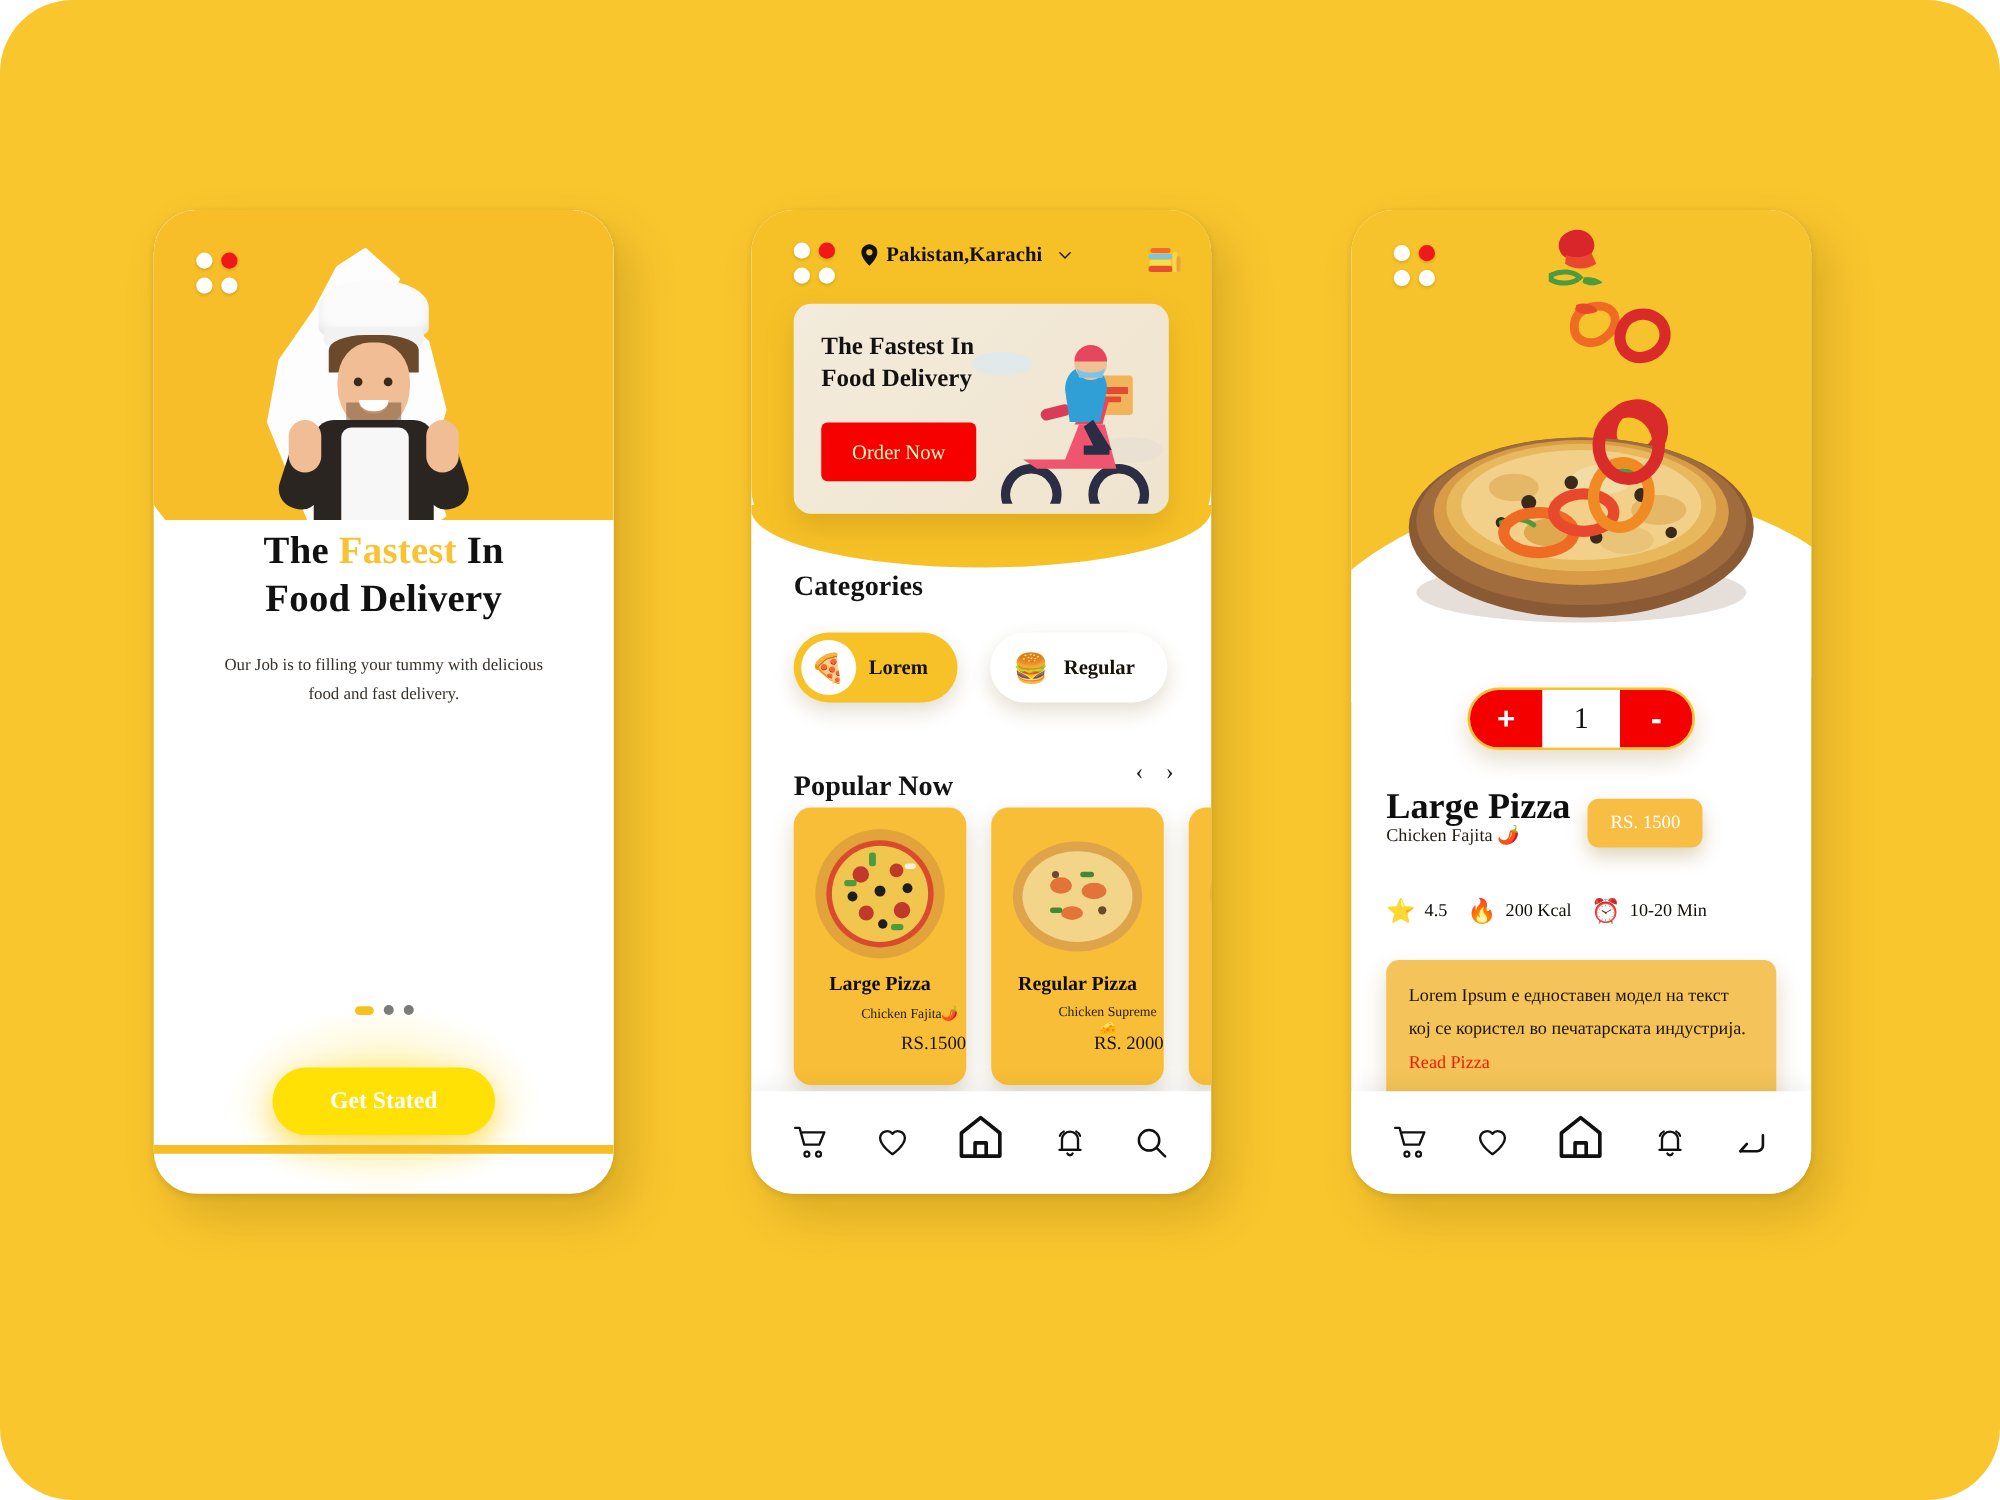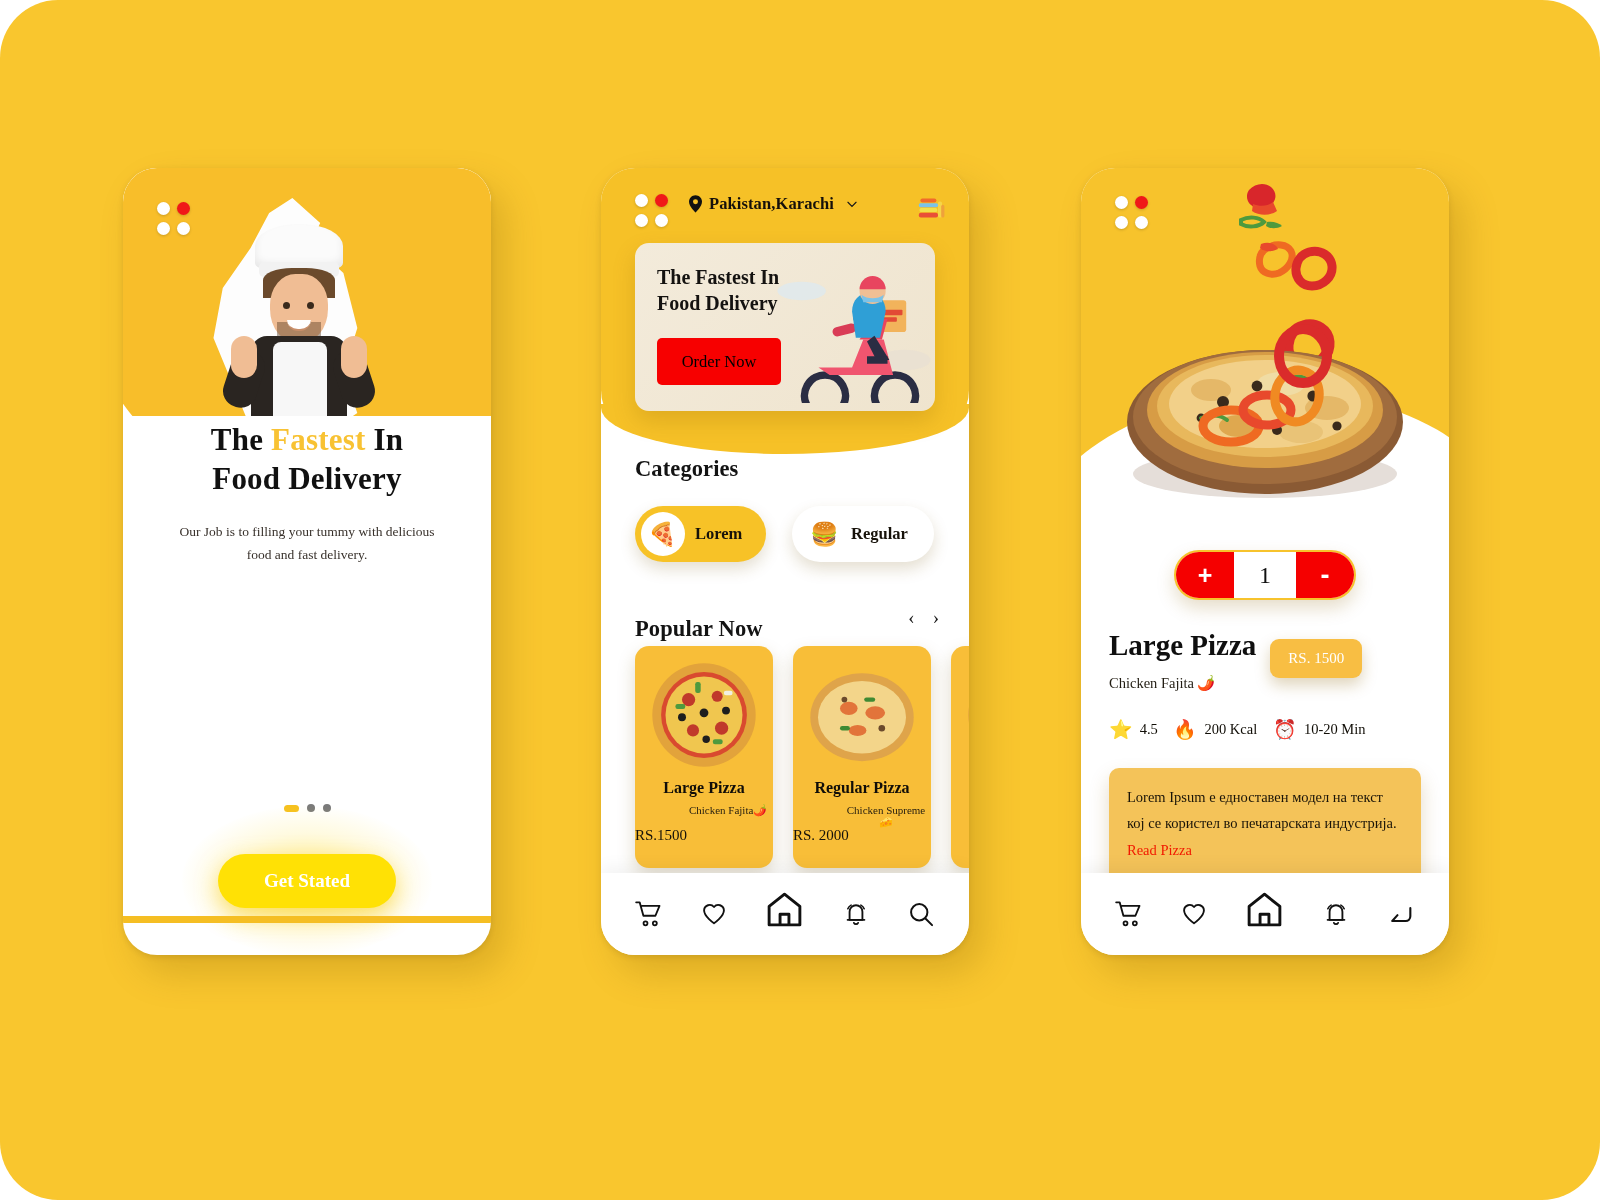--- a/index.html
+++ b/index.html
@@ -121,21 +121,21 @@
 
   .promo {
     position: absolute; left: 34px; top: 75px; width: 300px; height: 168px;
     background: linear-gradient(135deg,#F3EBDB 0%,#EFE4CE 100%);
     border-radius: 14px; overflow: hidden; z-index: 35;
     box-shadow: 0 10px 22px rgba(140,95,10,.22);
   }
   .promo .ptitle { position: absolute; left: 22px; top: 22px; font-size: 20px; font-weight: 700; color: #141210; line-height: 1.28; }
   .promo .order-btn {
     position: absolute; left: 22px; top: 95px; width: 124px; height: 47px; border: none; cursor: pointer;
-    background: #F70000; color: #000000; border-radius: 5px;
+    background: #F70000; color: #fef9c3; border-radius: 5px;
     font-family: "Liberation Serif", serif; font-size: 16.5px;
   }
   .scooter { position: absolute; right: 2px; top: 20px; width: 160px; height: 140px; }
 
   .sec-title { position: absolute; left: 34px; font-size: 22.5px; font-weight: 700; color: #131313; letter-spacing: .1px; }
   #s2-cat-title { top: 288px; }
   #s2-pop-title { top: 448px; }
   .arrows { position: absolute; right: 30px; top: 440px; display: flex; gap: 18px; }
   .arrows span { font-size: 19px; color: #1b1b1b; cursor: pointer; line-height: 1; }
 
@@ -151,21 +151,21 @@
   .chip .clabel { font-size: 16.5px; font-weight: 700; color: #17120a; }
 
   .cards { position: absolute; left: 34px; top: 478px; display: flex; gap: 20px; }
   .card {
     width: 138px; height: 222px; background: #F8BE38; border-radius: 14px; flex: 0 0 auto;
     box-shadow: 0 8px 18px rgba(120,90,20,.22); overflow: hidden; position: relative; cursor: pointer;
   }
   .card .pie { position: absolute; left: 50%; top: 14px; transform: translateX(-50%); width: 110px; height: 110px; }
   .card .cname { position: absolute; left: 0; top: 133px; width: 100%; text-align: center; font-size: 16px; font-weight: 700; color: #100d08; }
   .card .cdesc { position: absolute; left: 0; top: 158px; width: 100%; text-align: center; font-size: 11px; color: #241d10; padding-left: 48px; }
-  .card .cprice { position: absolute; left: 0; top: 181px; width: 100%; text-align: left; font-size: 15px; color: #15110a; }
+  .card .cprice { position: absolute; left: 0; top: 181px; width: 100%; text-align: right; font-size: 15px; color: #15110a; }
 
   
   .nav {
     position: absolute; left: 0; bottom: 0; width: 368px; height: 82px; background: #ffffff;
     display: flex; align-items: center; justify-content: space-around; padding: 0 16px;
     box-shadow: 0 -6px 16px rgba(0,0,0,.05);
   }
   .nav .ni { width: 28px; height: 28px; cursor: pointer; }
   .nav .ni.home { width: 41px; height: 41px; margin-top: -10px; }
 
@@ -187,21 +187,21 @@
   .stepper .sbtn {
     width: 58px; background: #F50000; color: #fff; border: none; cursor: pointer;
     font-family: "Liberation Sans", sans-serif; font-size: 25px; font-weight: 700;
     display: flex; align-items: center; justify-content: center;
   }
   .stepper .sbtn.minus { font-size: 27px; }
   .stepper .qty { flex: 1; display: flex; align-items: center; justify-content: center; font-size: 24px; color: #111; background: #fff; }
 
   #s3-namerow { position: absolute; left: 28px; top: 462px; width: 312px; display: flex; align-items: flex-start; }
   #s3-namerow .nm { font-size: 29px; font-weight: 700; color: #0f0f0f; line-height: 1.05; }
-  #s3-namerow .sub { font-size: 14.5px; color: #211c12; margin-top: 15px; }
+  #s3-namerow .sub { font-size: 14.5px; color: #211c12; margin-top: 0; }
   .pricebadge {
     margin-left: 14px; margin-top: 9px; background: #F8BE43; color: #fff; border-radius: 9px;
     padding: 11px 18px; font-size: 15px; box-shadow: 0 7px 15px rgba(140,100,10,.28); white-space: nowrap;
   }
   #s3-meta { position: absolute; left: 28px; top: 552px; width: 320px; display: flex; align-items: center; gap: 16px; }
   #s3-meta .mi { display: flex; align-items: center; gap: 7px; font-size: 14.5px; color: #100d06; }
   #s3-meta .mi .ico { font-size: 19px; line-height: 1; }
 
   #s3-desc {
     position: absolute; left: 28px; top: 600px; width: 312px; min-height: 120px;

